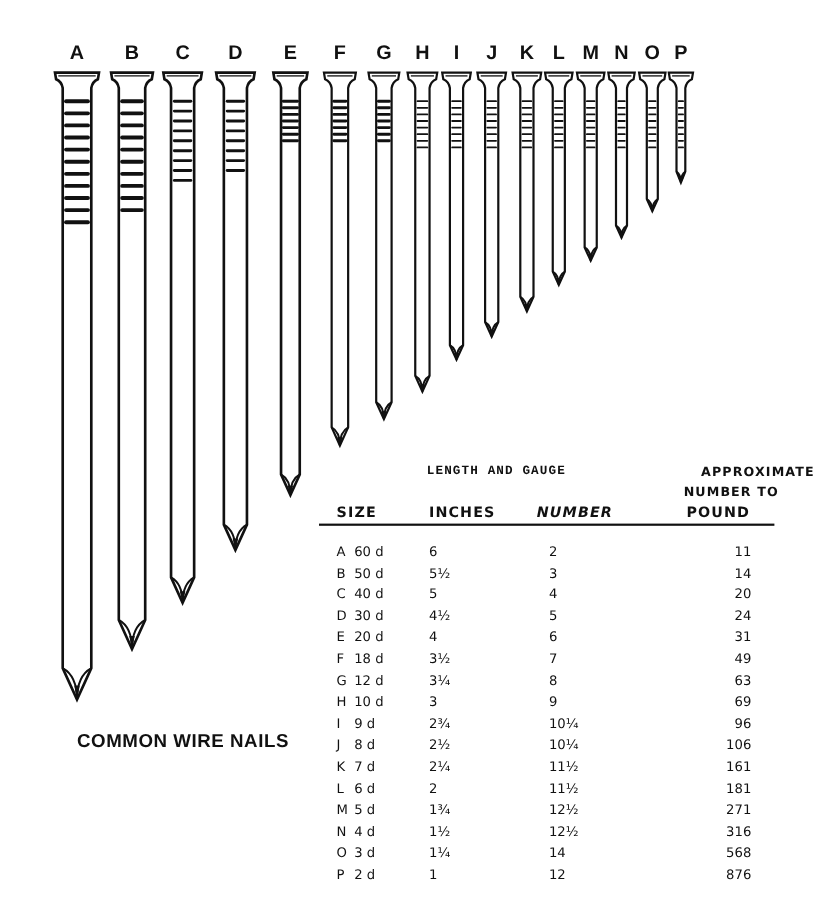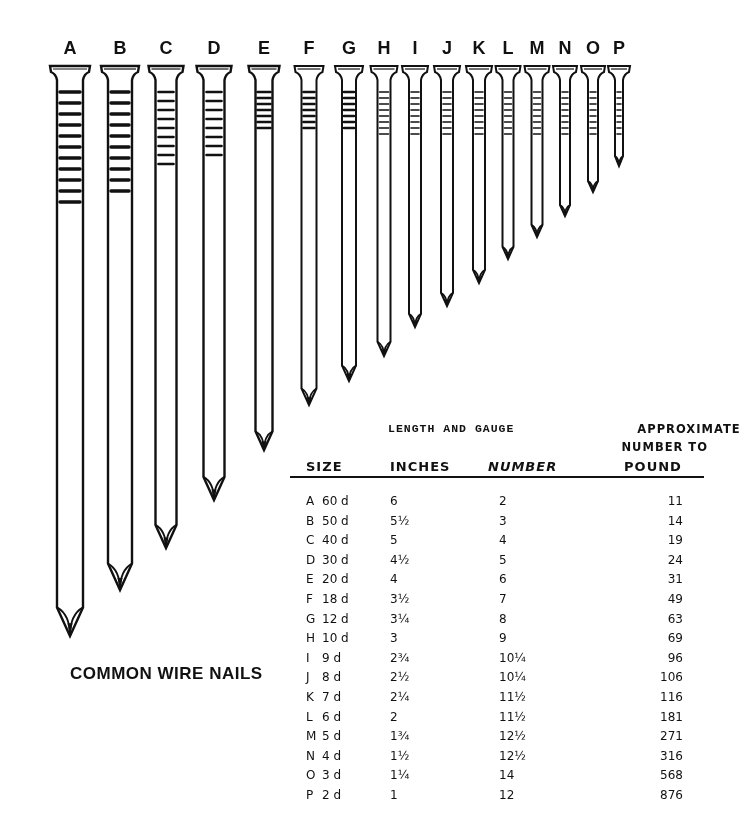--- a/index.html
+++ b/index.html
@@ -345,21 +345,21 @@
         <span class="c-penny">50 d</span>
         <span class="c-inches">5½</span>
         <span class="c-number">3</span>
         <span class="c-pound">14</span>
       </div>
       <div class="row" style="top: 113.2px;">
         <span class="c-letter">C</span>
         <span class="c-penny">40 d</span>
         <span class="c-inches">5</span>
         <span class="c-number">4</span>
-        <span class="c-pound">19</span>
+        <span class="c-pound">20</span>
       </div>
       <div class="row" style="top: 132.8px;">
         <span class="c-letter">D</span>
         <span class="c-penny">30 d</span>
         <span class="c-inches">4½</span>
         <span class="c-number">5</span>
         <span class="c-pound">24</span>
       </div>
       <div class="row" style="top: 152.4px;">
         <span class="c-letter">E</span>
@@ -401,21 +401,21 @@
         <span class="c-penny">8 d</span>
         <span class="c-inches">2½</span>
         <span class="c-number">10¼</span>
         <span class="c-pound">106</span>
       </div>
       <div class="row" style="top: 270px;">
         <span class="c-letter">K</span>
         <span class="c-penny">7 d</span>
         <span class="c-inches">2¼</span>
         <span class="c-number">11½</span>
-        <span class="c-pound">116</span>
+        <span class="c-pound">161</span>
       </div>
       <div class="row" style="top: 289.6px;">
         <span class="c-letter">L</span>
         <span class="c-penny">6 d</span>
         <span class="c-inches">2</span>
         <span class="c-number">11½</span>
         <span class="c-pound">181</span>
       </div>
       <div class="row" style="top: 309.2px;">
         <span class="c-letter">M</span>

